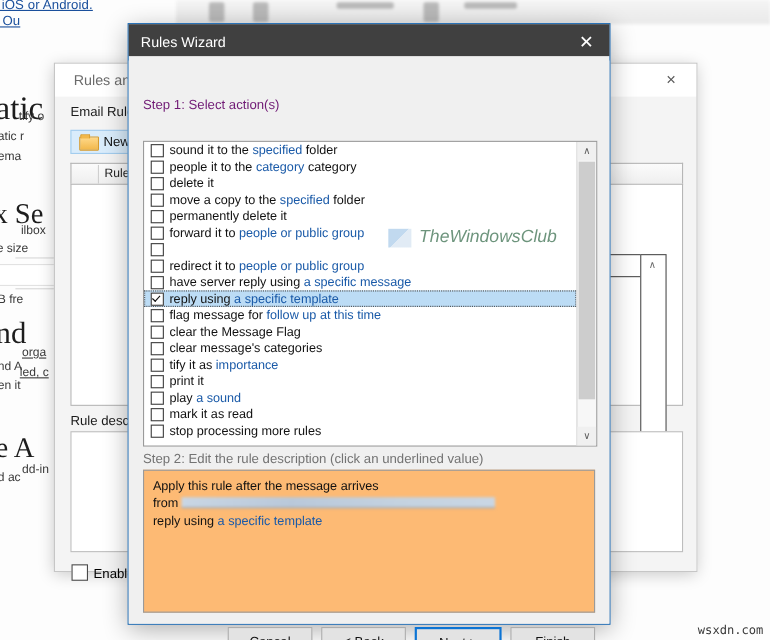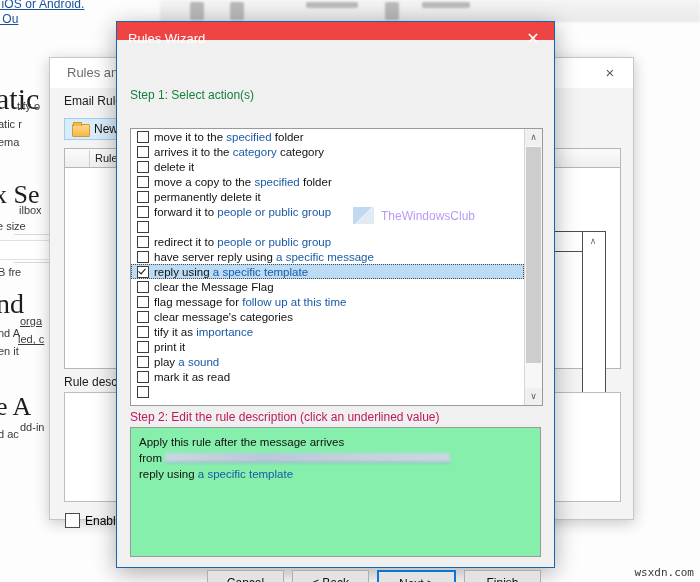--- a/index.html
+++ b/index.html
@@ -75,63 +75,63 @@
     font-size:9px;color:#6b6b6b;line-height:17px;}
   #raBlankCell{position:absolute;left:478px;top:143px;width:55px;height:19px;
     background:#fff;border:1px solid #4d4d4d;}
 
   
   #wizard{
     position:absolute;left:116px;top:21px;width:437px;height:545px;
     background:#f0f0f0;border:1px solid #1565b0;
     box-shadow:0 5px 22px rgba(0,0,0,.32);
   }
-  #wzTitle{height:18px;background:#ef4444;position:relative;}
+  #wzTitle{height:29px;background:#404040;position:relative;}
   #wzTitleText{position:absolute;left:11px;top:9px;font-size:13px;color:#fff;}
   #wzClose{position:absolute;right:0;top:0;width:42px;height:33px;color:#fff;
     display:flex;align-items:center;justify-content:center;font-size:16px;}
   #wzBody{position:absolute;left:0;top:33px;right:0;bottom:0;background:#f0f0f0;}
   #wzQuestion{position:absolute;left:13px;top:12px;font-size:13px;font-weight:bold;color:#111;}
-  #wzStep1{position:absolute;left:13px;top:33px;font-size:12px;color:#15803d;}
+  #wzStep1{position:absolute;left:13px;top:33px;font-size:12px;color:#701a75;}
   #actionList{
     position:absolute;left:13px;top:73px;width:411px;height:276px;
     background:#fff;border:1px solid #9a9a9a;overflow:hidden;
   }
   #actionItems{position:absolute;left:0;top:0;right:18px;top:0;}
   .arow{height:15px;display:flex;align-items:center;padding:0 0 0 6px;font-size:11.5px;color:#111;white-space:nowrap;}
   .arow.sel{background:#bcdcf5;outline:1px dotted #4a4a4a;outline-offset:-1px;}
   .cb{width:10px;height:10px;border:1px solid #3c3c3c;background:#fff;
     margin-right:5px;flex:none;position:relative;}
   .cb.on:after{content:"";position:absolute;left:2px;top:0px;width:3px;height:6px;
     border:solid #111;border-width:0 1.6px 1.6px 0;transform:rotate(42deg);}
   .alink{color:#1a5aa8;}
   
   #alScroll{position:absolute;right:0;top:0;width:17px;height:100%;background:#f7f7f7;border-left:1px solid #d6d6d6;}
   #alScroll .sbtn{position:absolute;left:0;width:17px;height:17px;background:#f0f0f0;
     text-align:center;font-size:9px;line-height:17px;color:#5c5c5c;}
   #alThumb{position:absolute;left:1px;top:18px;width:15px;height:216px;background:#cdcdcd;}
 
-  #wzStep2{position:absolute;left:13px;top:355px;font-size:12px;color:#be185d;}
+  #wzStep2{position:absolute;left:13px;top:355px;font-size:12px;color:#737373;}
   #descBox{position:absolute;left:13px;top:372px;width:411px;height:130px;
-    background:#86efac;border:1px solid #9a9a9a;padding:6px 8px;box-sizing:border-box;}
+    background:#fdba74;border:1px solid #9a9a9a;padding:6px 8px;box-sizing:border-box;}
   .dline{font-size:11.5px;color:#111;line-height:16px;white-space:nowrap;}
   #redacted{display:inline-block;width:285px;height:9px;vertical-align:-1px;
     background:linear-gradient(90deg,#c9d6e4,#b9c8da 35%,#c4d2e0 70%,#c9d6e4);
     filter:blur(1.4px);border-bottom:1px solid #8aa6c2;}
   #wzButtons{position:absolute;left:0;right:0;top:515px;display:flex;
     justify-content:flex-end;gap:8px;padding-right:13px;}
   .wbtn{width:75px;height:23px;background:#e3e3e3;border:1px solid #adadad;
     font-size:12px;color:#111;display:flex;align-items:center;justify-content:center;}
   .wbtn.primary{border:2px solid #0c74d4;background:#e3e3e3;}
 
   
   #twc{position:absolute;left:353px;top:207px;display:flex;align-items:center;gap:7px;
     opacity:.62;pointer-events:none;}
   #twcMark{width:21px;height:17px;background:linear-gradient(135deg,#9cc3e6 48%,#cfe0f0 48%);}
-  #twcText{font-size:12px;color:#8b5cf6;}
+  #twcText{font-size:16px;color:#14532d;font-style:italic;}
   #wsxdn{position:absolute;right:6px;bottom:3px;font-size:11px;color:#3a3a3a;
     font-family:"DejaVu Sans Mono","Liberation Mono",monospace;}
 </style>
 </head>
 <body>
 
 <div id="backdrop">
   <div class="bg-link" style="left:-6px;top:-3px;">r iOS or Android.</div>
   <div class="bg-link" style="left:-8px;top:12px;">e Ou</div>
 
@@ -204,25 +204,25 @@
     <div id="wzTitleText">Rules Wizard</div>
     <div id="wzClose">✕</div>
   </div>
   <div id="wzBody">
     <div id="wzStep1">Step 1: Select action(s)</div>
 
     <div id="actionList">
       <div id="actionItems">
           <div class="arow">
             <span class="cb"></span>
-            <span><span>move it to the </span><span class="alink">specified</span><span> folder</span></span>
-          </div>
-          <div class="arow">
-            <span class="cb"></span>
-            <span><span>arrives it to the </span><span class="alink">category</span><span> category</span></span>
+            <span><span>sound it to the </span><span class="alink">specified</span><span> folder</span></span>
+          </div>
+          <div class="arow">
+            <span class="cb"></span>
+            <span><span>people it to the </span><span class="alink">category</span><span> category</span></span>
           </div>
           <div class="arow">
             <span class="cb"></span>
             <span><span>delete it</span></span>
           </div>
           <div class="arow">
             <span class="cb"></span>
             <span><span>move a copy to the </span><span class="alink">specified</span><span> folder</span></span>
           </div>
           <div class="arow">
@@ -243,48 +243,49 @@
           <div class="arow">
             <span class="cb"></span>
             <span><span>have server reply using </span><span class="alink">a specific message</span></span>
           </div>
           <div class="arow sel">
             <span class="cb on"></span>
             <span><span>reply using </span><span class="alink">a specific template</span></span>
           </div>
           <div class="arow">
             <span class="cb"></span>
+            <span><span>flag message for </span><span class="alink">follow up at this time</span></span>
+          </div>
+          <div class="arow">
+            <span class="cb"></span>
             <span><span>clear the Message Flag</span></span>
           </div>
           <div class="arow">
             <span class="cb"></span>
-            <span><span>flag message for </span><span class="alink">follow up at this time</span></span>
-          </div>
-          <div class="arow">
-            <span class="cb"></span>
             <span><span>clear message's categories</span></span>
           </div>
           <div class="arow">
             <span class="cb"></span>
             <span><span>tify it as </span><span class="alink">importance</span></span>
           </div>
           <div class="arow">
             <span class="cb"></span>
             <span><span>print it</span></span>
           </div>
           <div class="arow">
             <span class="cb"></span>
             <span><span>play </span><span class="alink">a sound</span></span>
           </div>
           <div class="arow">
             <span class="cb"></span>
             <span><span>mark it as read</span></span>
           </div>
           <div class="arow">
             <span class="cb"></span>
+            <span><span>stop processing more rules</span></span>
           </div>
         </div>
       <div id="alScroll">
         <div class="sbtn" style="top:0;">∧</div>
         <div id="alThumb"></div>
         <div class="sbtn" style="bottom:0;">∨</div>
       </div>
     </div>
 
     <div id="wzStep2">Step 2: Edit the rule description (click an underlined value)</div>

